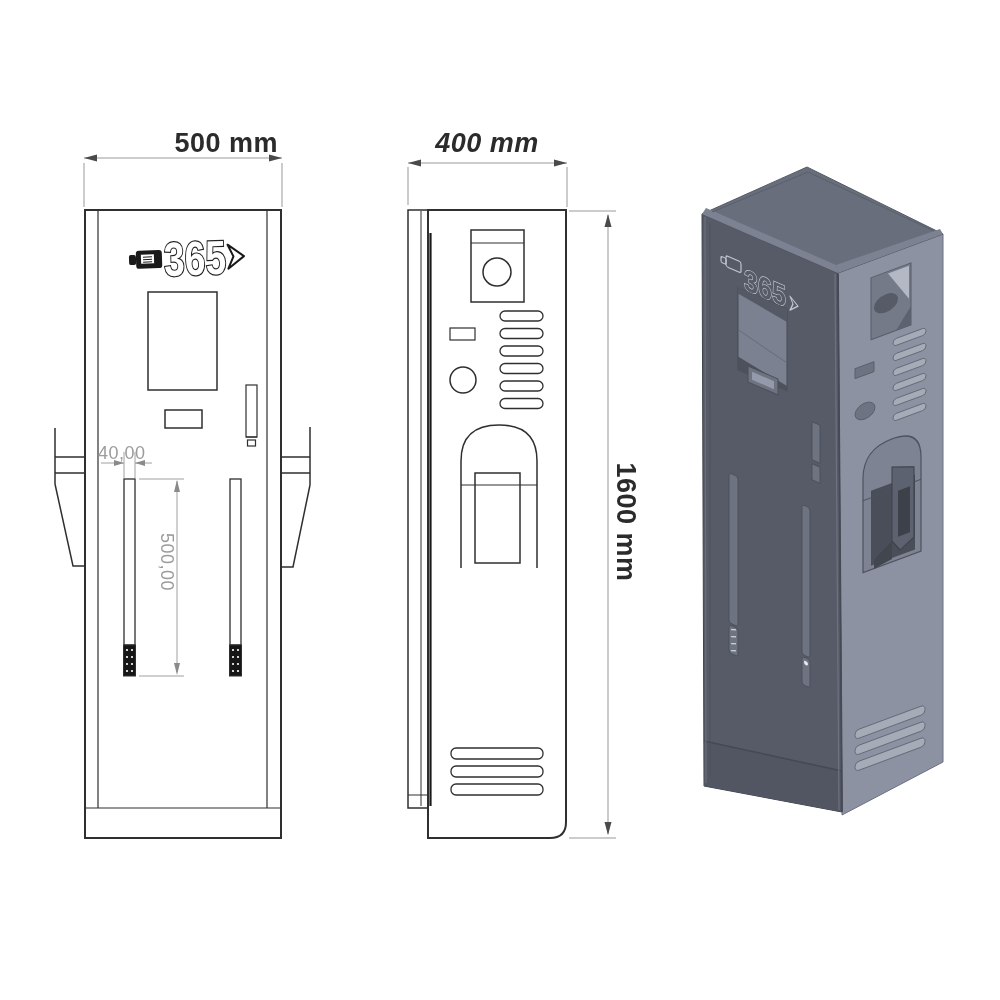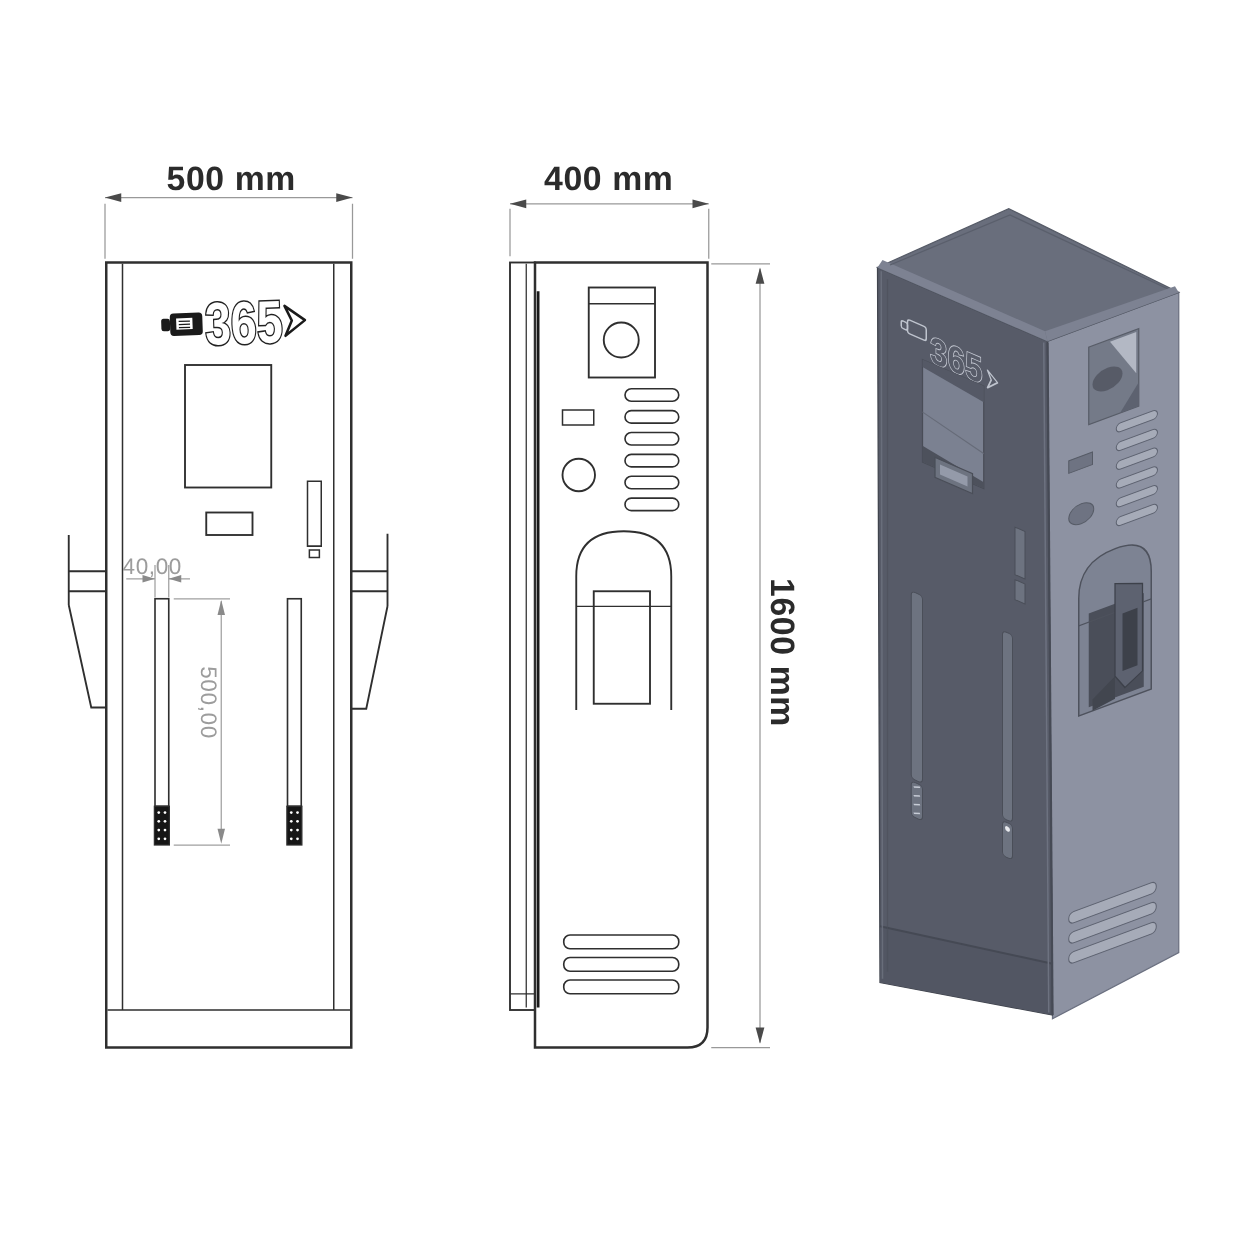--- a/index.html
+++ b/index.html
@@ -239,19 +239,19 @@
 
       <g fill="#a6abb8" stroke="#5d6270" stroke-width="0.8">
         <rect x="17" y="464" width="70" height="9" rx="4"></rect>
         <rect x="17" y="480" width="70" height="9" rx="4"></rect>
         <rect x="17" y="496" width="70" height="9" rx="4"></rect>
       </g>
     </g>
   </g>
 </svg>
 
-<div class="dim-main" style="left:105px;top:128px;width:160px;">500 mm</div>
-<div class="dim-main" style="left:407px;top:128px;width:160px;">400 mm</div>
+<div class="dim-main" style="left:118px;top:128px;width:160px;text-align:right;">500 mm</div>
+<div class="dim-main" style="left:407px;top:128px;width:160px;font-style:italic;">400 mm</div>
 <div class="dim-main rot90" style="left:625px;top:522px;">1600 mm</div>
 <div class="dim-small" style="left:98px;top:443px;">40,00</div>
 <div class="dim-small rot90" style="left:166px;top:562px;">500,00</div>
 
 </div>
 
 </body></html>

